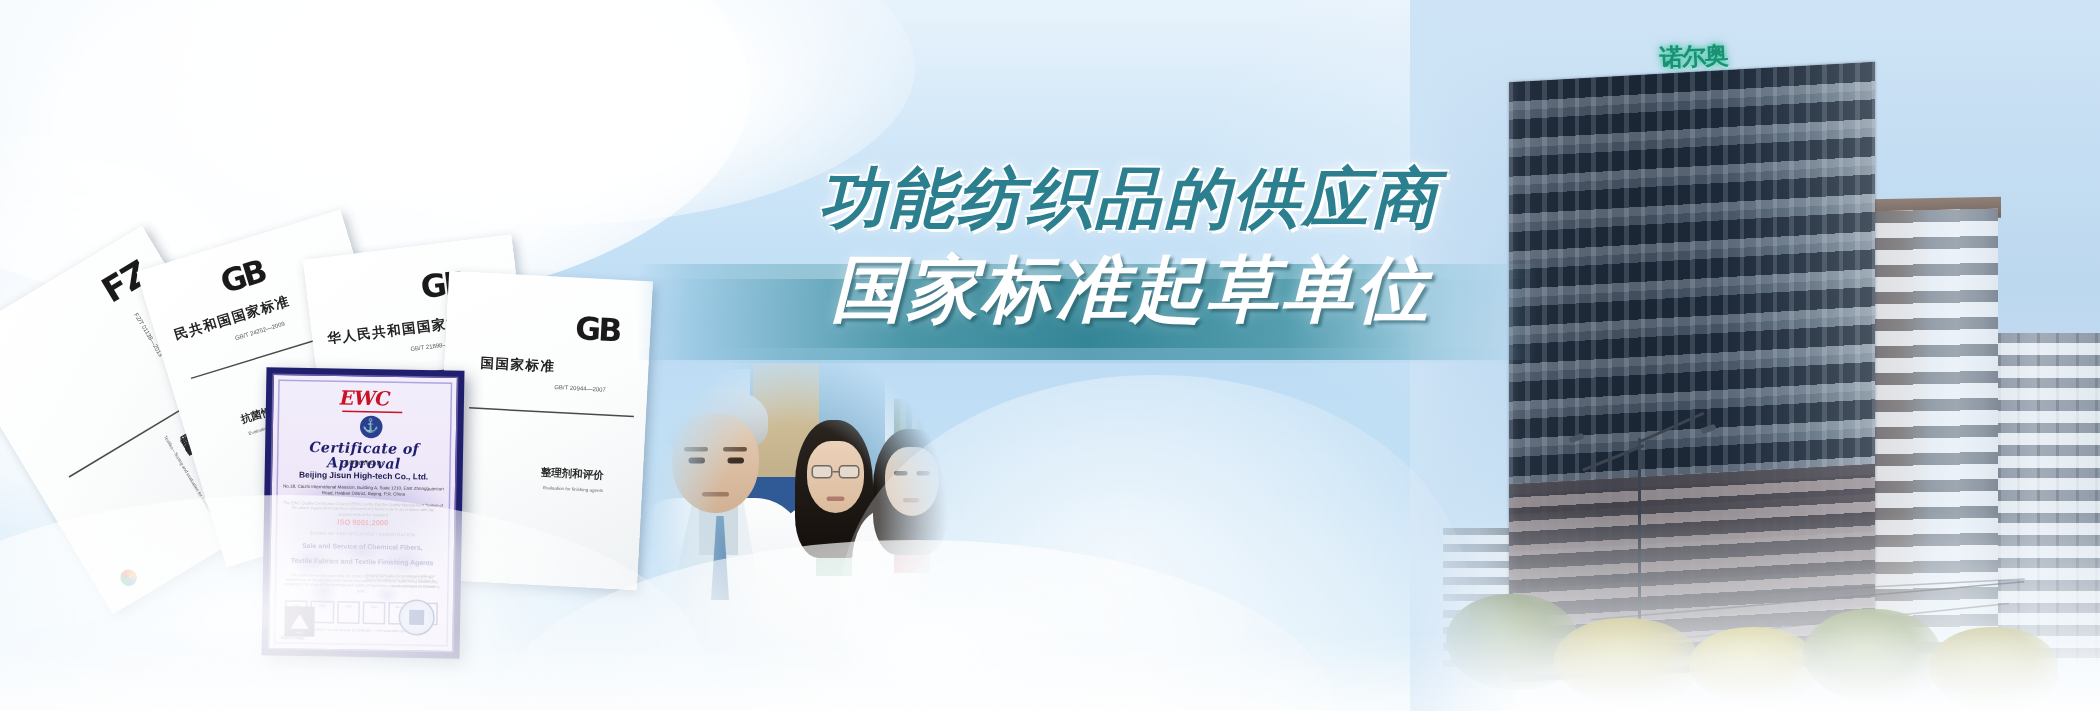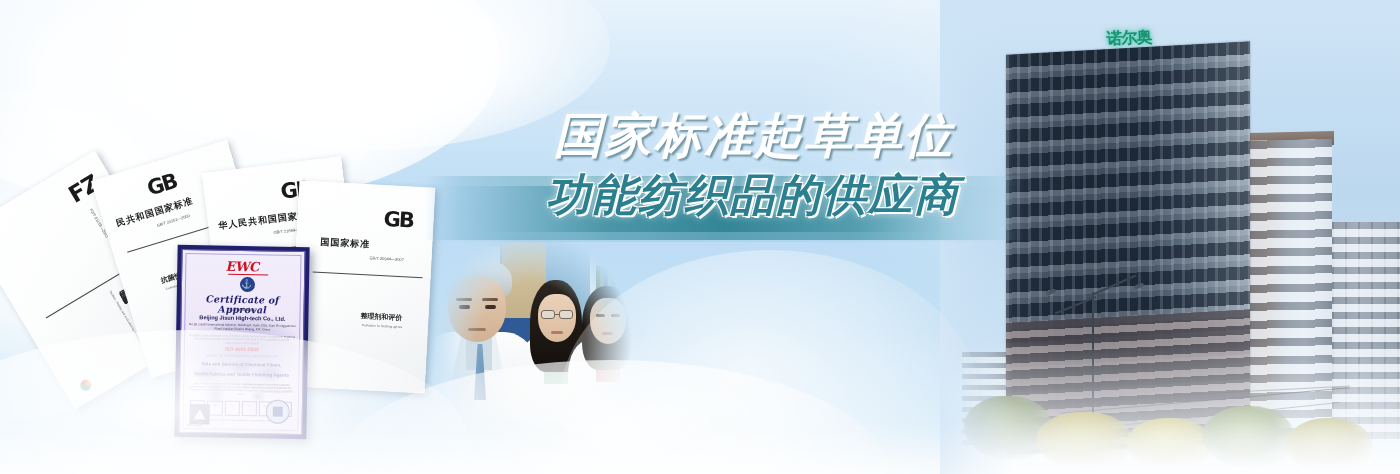--- a/index.html
+++ b/index.html
@@ -664,22 +664,22 @@
         </div>
       </div>
     </div>
   </div>
 
   <div id="headline-band"></div>
   <div id="headline-band-top"></div>
   <div id="headline-band-bottom"></div>
 
   <div id="headline">
+    <div id="headline-line1">功能纺织品的供应商</div>
     <div id="headline-line2">国家标准起草单位</div>
-    <div id="headline-line1">功能纺织品的供应商</div>
   </div>
 
   <div class="cloud" id="cloud-center-soft"></div>
   <div class="cloud" id="cloud-bottom-left"></div>
   <div class="cloud" id="cloud-bottom-mid"></div>
   <div class="cloud" id="cloud-bottom-strip"></div>
 
 </div>
 
 </body></html>

